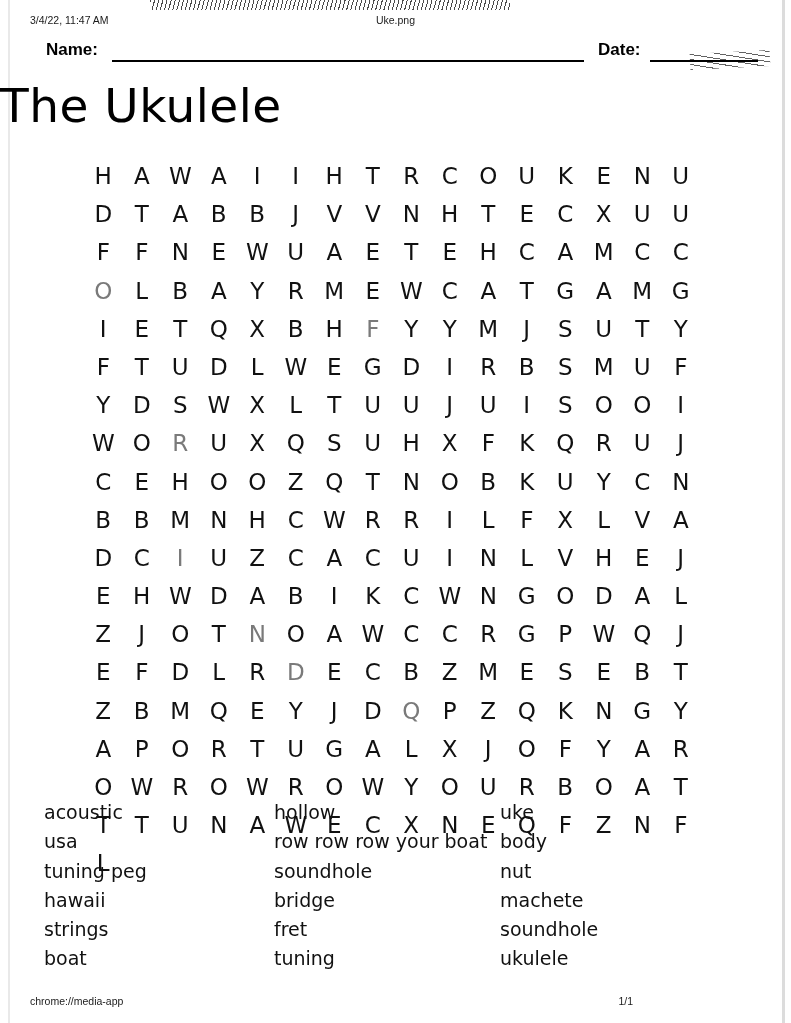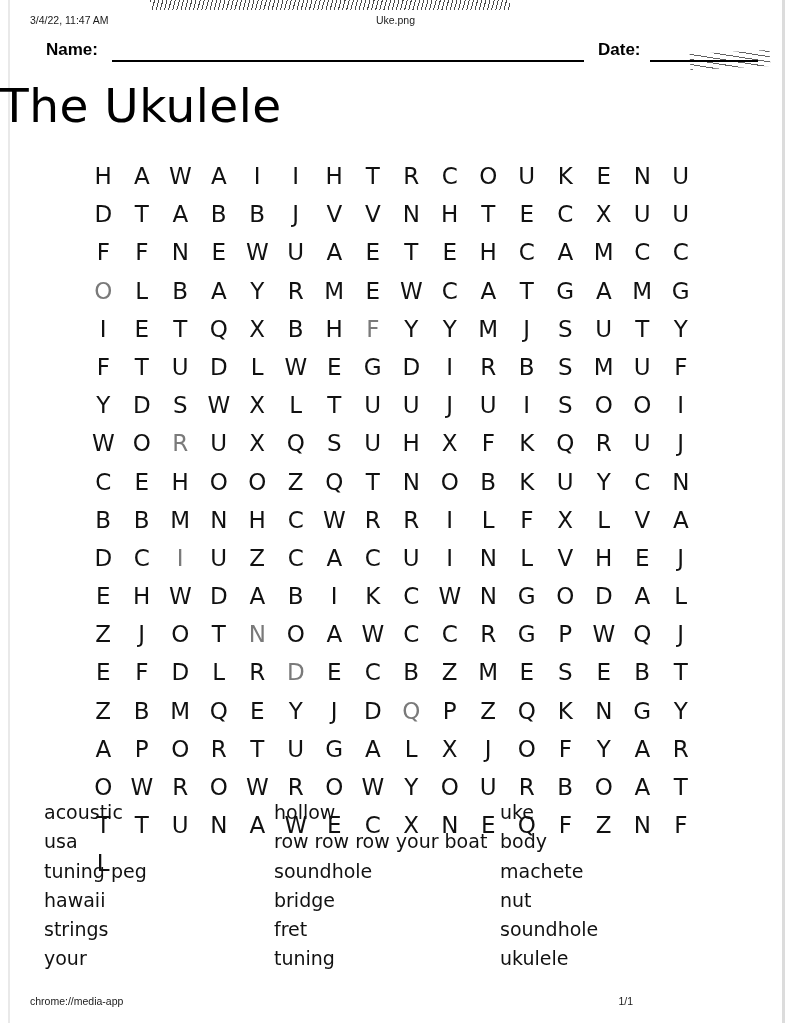--- a/index.html
+++ b/index.html
@@ -493,35 +493,35 @@
     <div class="cell">L</div>
   </div>
 
 <div class="word-list" id="word-list">
     <div class="word-col">
       <div class="word">acoustic</div>
       <div class="word">usa</div>
       <div class="word">tuning peg</div>
       <div class="word">hawaii</div>
       <div class="word">strings</div>
-      <div class="word">your</div>
+      <div class="word">boat</div>
     </div>
     <div class="word-col">
       <div class="word">hollow</div>
       <div class="word">row row row your boat</div>
       <div class="word">soundhole</div>
       <div class="word">bridge</div>
       <div class="word">fret</div>
       <div class="word">tuning</div>
     </div>
     <div class="word-col">
       <div class="word">uke</div>
       <div class="word">body</div>
+      <div class="word">nut</div>
       <div class="word">machete</div>
-      <div class="word">nut</div>
       <div class="word">soundhole</div>
       <div class="word">ukulele</div>
     </div>
   </div>
 
 <div class="print-footer">
   <span class="pf-left">chrome://media-app</span>
   <span class="pf-right">1/1</span>
 </div>
 

